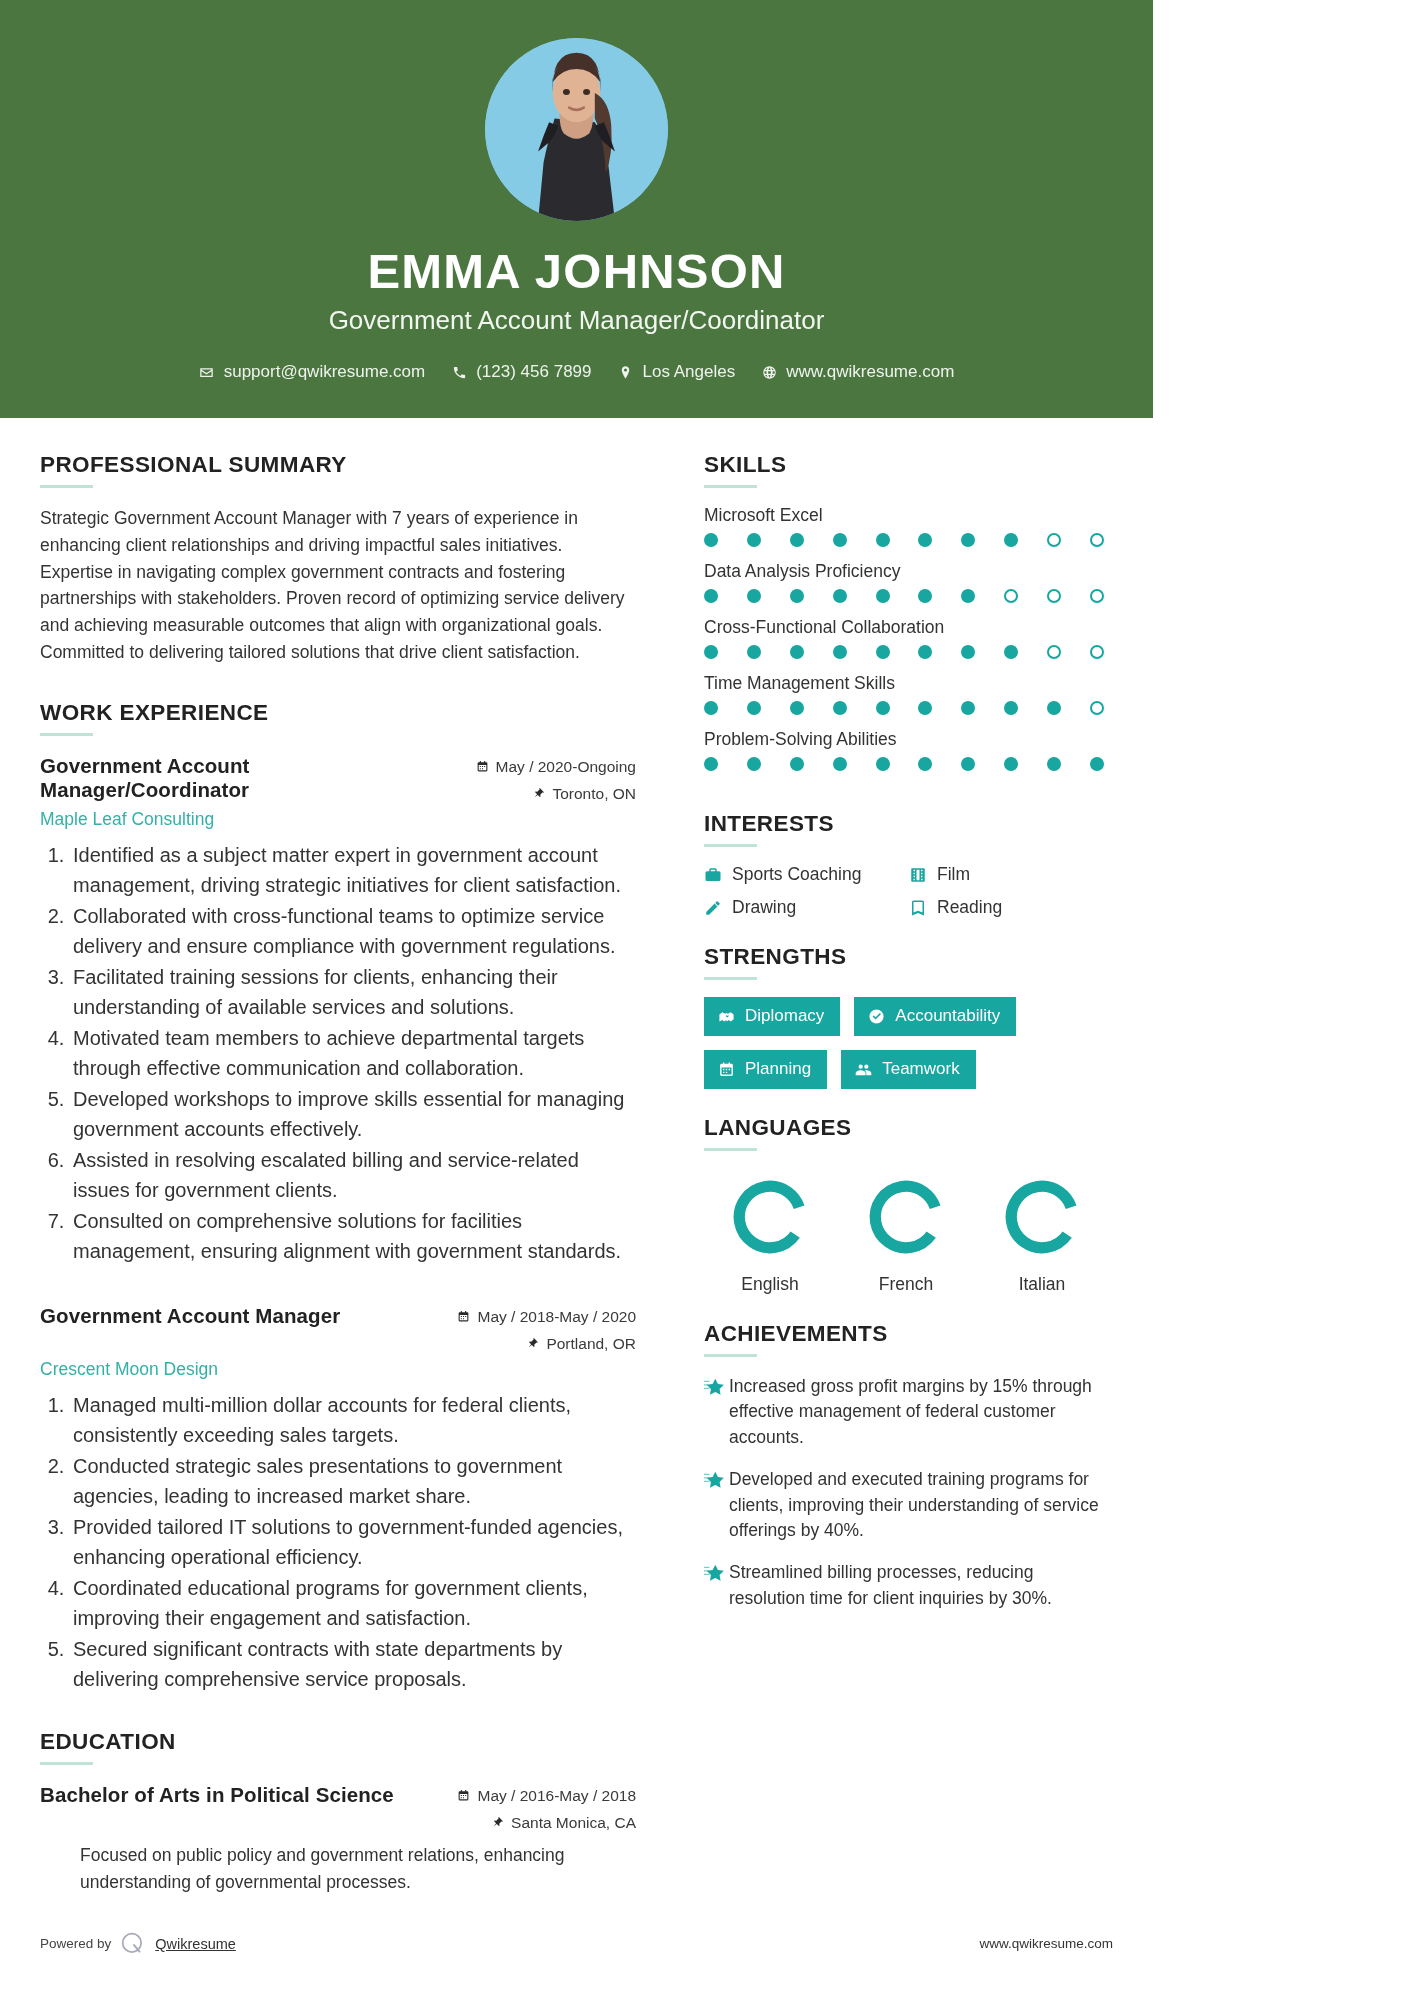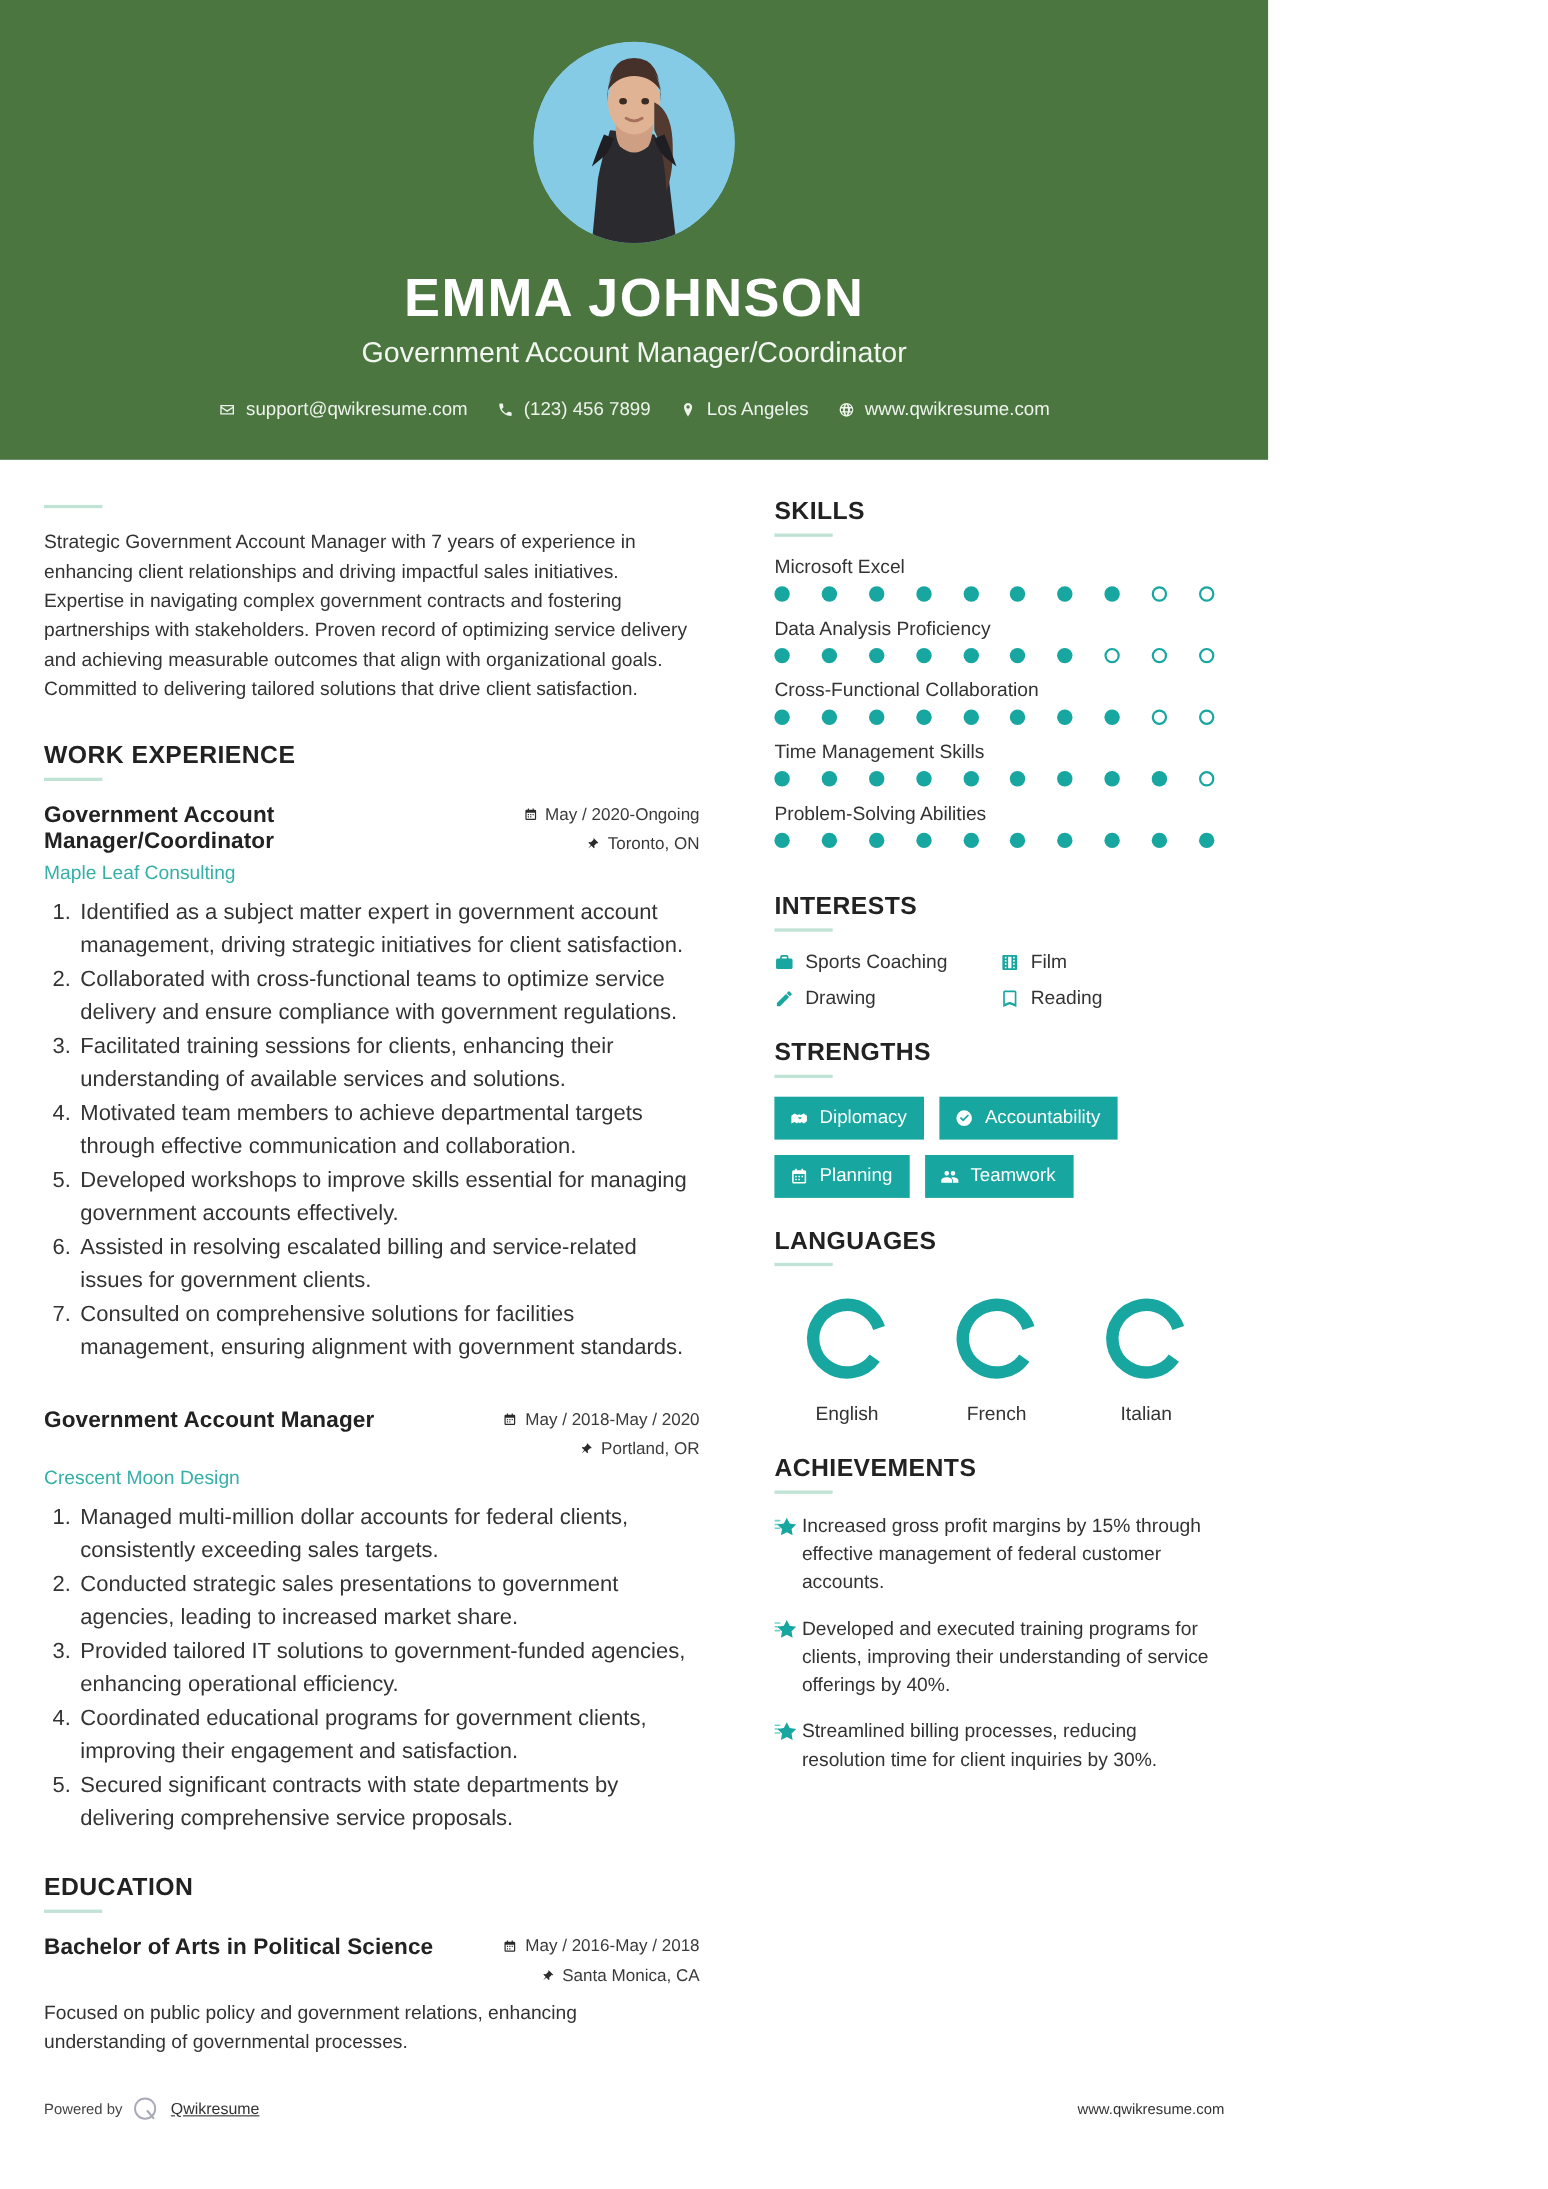--- a/index.html
+++ b/index.html
@@ -117,20 +117,21 @@
   .entry-sub {
     font-size: 17.5px;
     color: #35b0a7;
     margin-top: 2px;
   }
   .entry-desc {
     font-size: 17.5px;
     line-height: 1.5;
     color: #333;
     margin-top: 6px;
+    margin-left: 40px;
   }
   ol.bullets {
     margin: 10px 0 0 0;
     padding-left: 30px;
     font-size: 20px;
     line-height: 1.5;
     color: #333;
   }
   ol.bullets li { margin-bottom: 1px; padding-left: 3px;}
 
@@ -265,20 +266,21 @@
         <span>www.qwikresume.com</span>
       </div>
     </div>
   </div>
 
   <div class="body">
 
     <div class="col-left">
 
       <div>
+        <div class="sec-title">PROFESSIONAL SUMMARY</div>
         <div class="sec-rule"></div>
         <div class="summary-text">Strategic Government Account Manager with 7 years of experience in enhancing client relationships and driving impactful sales initiatives. Expertise in navigating complex government contracts and fostering partnerships with stakeholders. Proven record of optimizing service delivery and achieving measurable outcomes that align with organizational goals. Committed to delivering tailored solutions that drive client satisfaction.</div>
       </div>
 
       <div class="spacer-lg"></div>
 
       <div>
         <div class="sec-title">WORK EXPERIENCE</div>
         <div class="sec-rule"></div>
 

